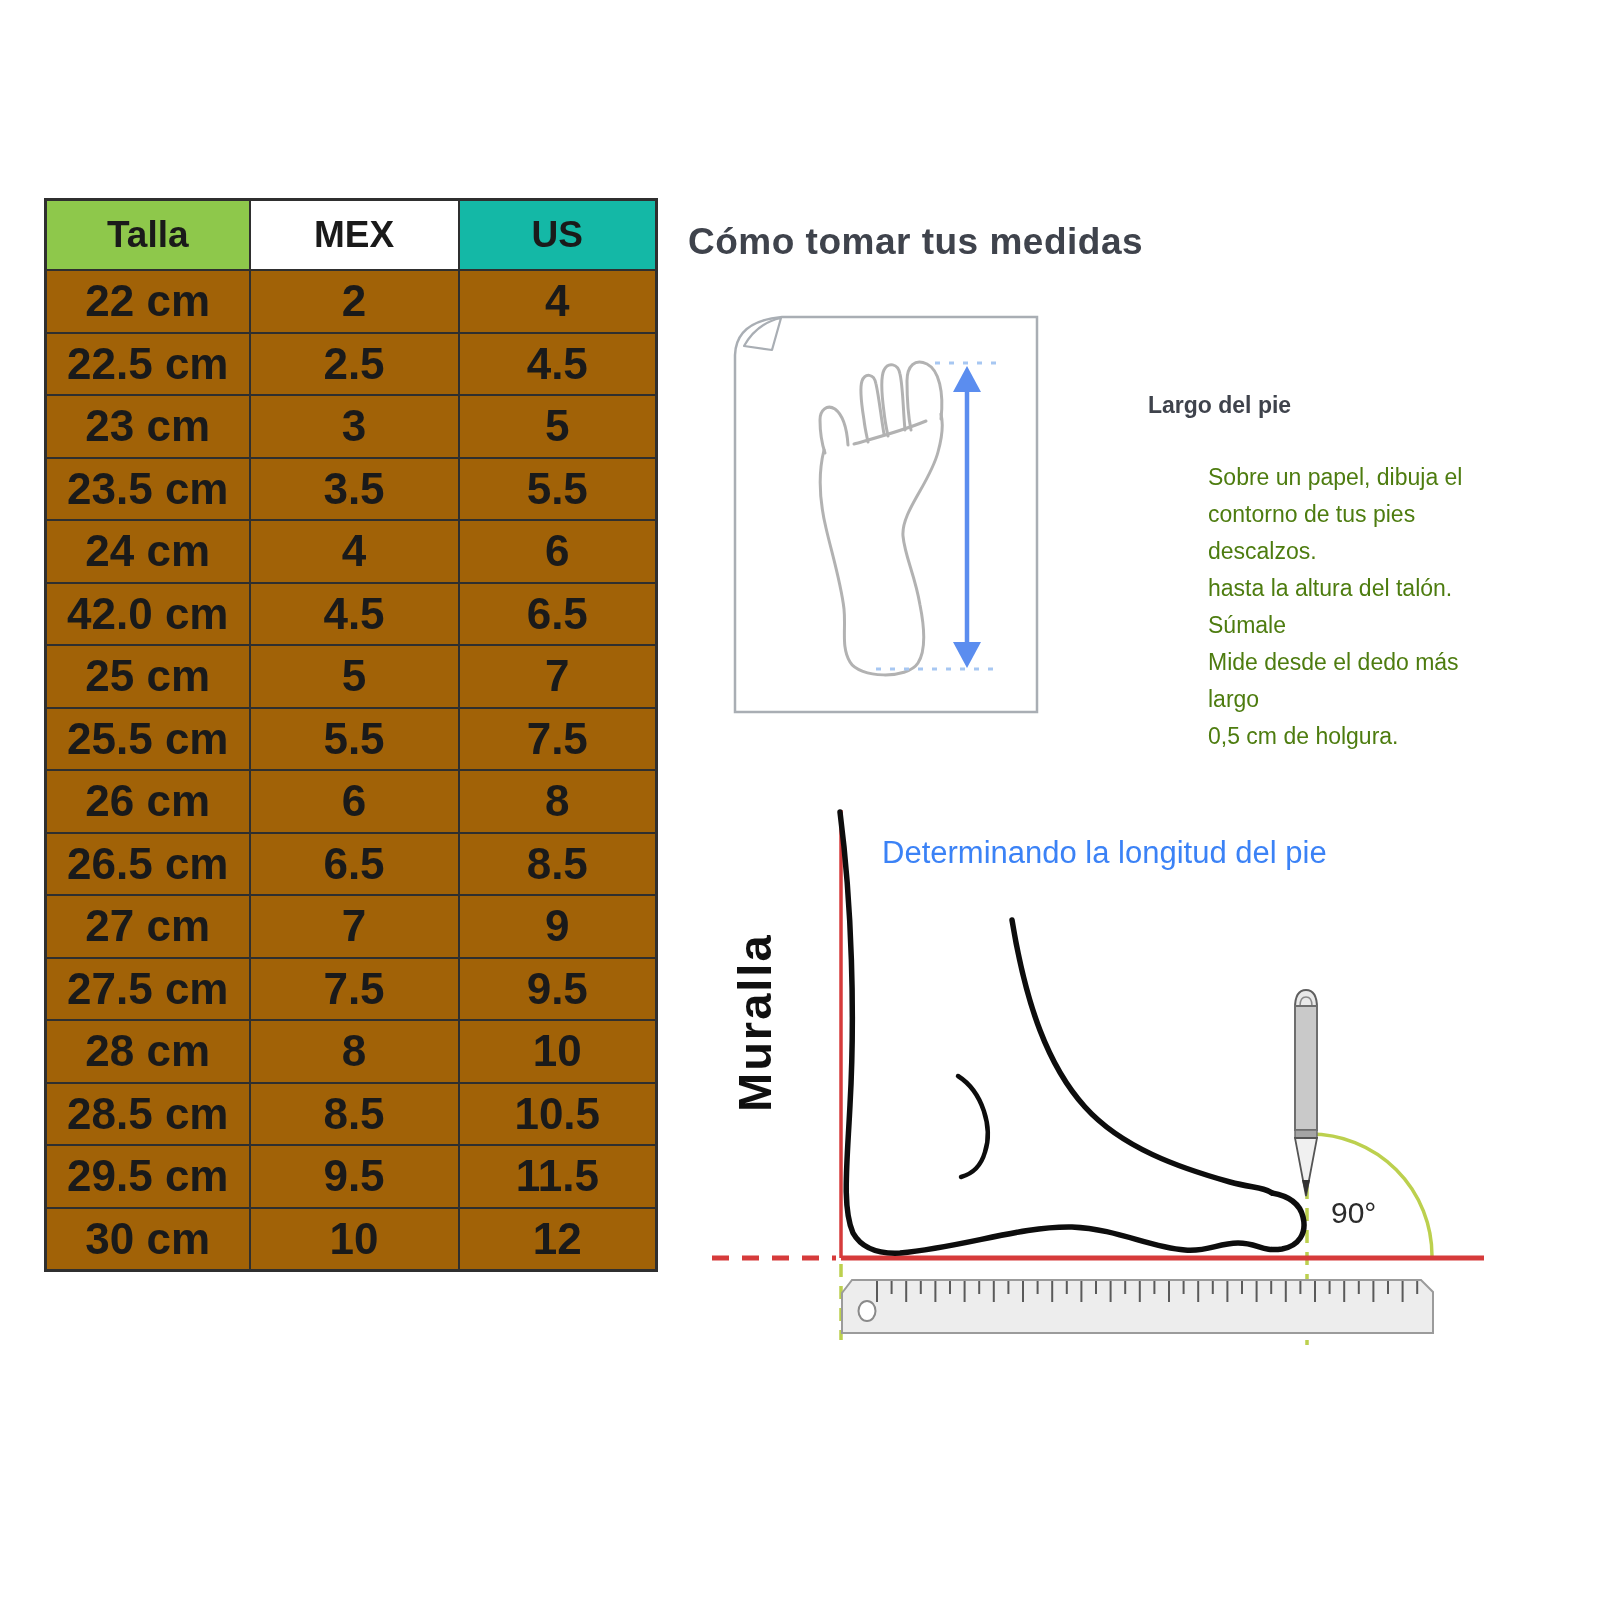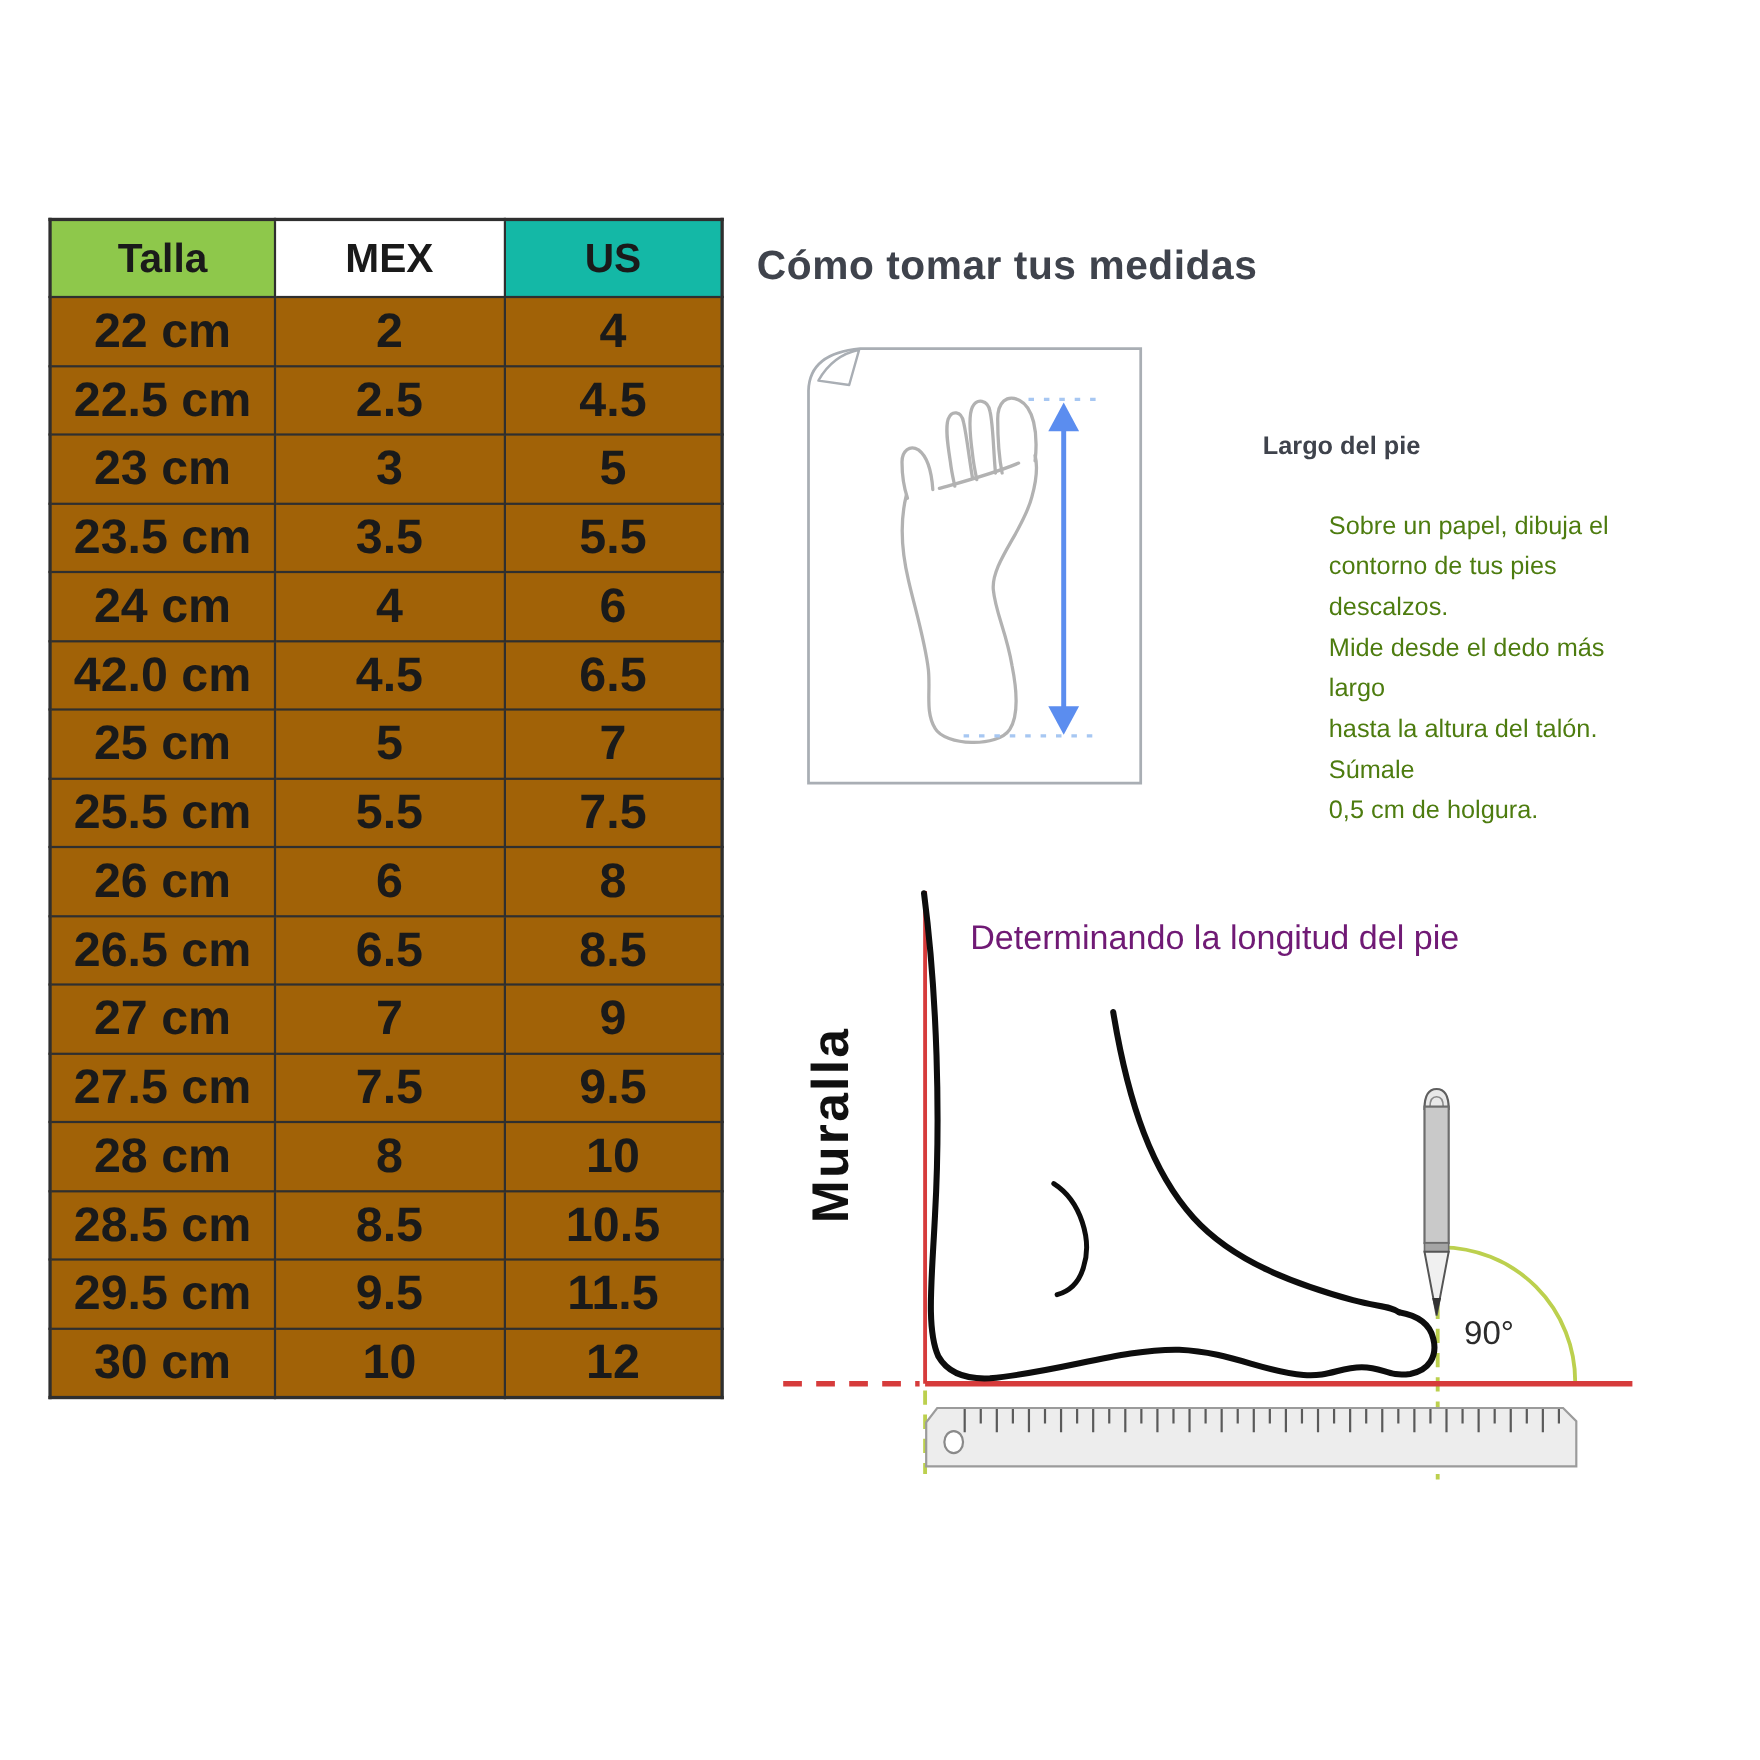--- a/index.html
+++ b/index.html
@@ -13,21 +13,21 @@
              font-weight:bold;color:#1a1a1a;padding:0;}
   table.size th{height:68px;font-size:37px;}
   table.size td{height:60.5px;font-size:44px;background:#a16207;}
 
   
   .title{position:absolute;left:688px;top:221px;font-size:37px;font-weight:600;
          color:#3f434c;letter-spacing:.5px;}
   .largo-heading{position:absolute;left:1148px;top:392px;font-size:23px;font-weight:600;color:#3f434c;}
   .largo-body{position:absolute;left:1208px;top:459px;font-size:23px;line-height:37px;
               color:#4d7c0f;font-weight:400;}
-  .det-heading{position:absolute;left:882px;top:835px;font-size:31px;color:#701a75;}
+  .det-heading{position:absolute;left:882px;top:835px;font-size:31px;color:#3b82f6;}
   .muralla{position:absolute;left:727px;top:1112px;transform:rotate(-90deg);transform-origin:0 0;
            font-size:47px;font-weight:700;color:#101010;letter-spacing:2px;white-space:nowrap;}
   .angle-label{position:absolute;left:1331px;top:1196px;font-size:30px;color:#2b2b2b;}
 
   .diagram{position:absolute;}
 </style>
 </head>
 <body>
 
 <div class="canvas">
@@ -150,22 +150,22 @@
       <line x1="967" y1="386" x2="967" y2="648" stroke="#5b8def" stroke-width="4.5"></line>
       <polygon points="967,366 953,392 981,392" fill="#5b8def"></polygon>
       <polygon points="967,668 953,642 981,642" fill="#5b8def"></polygon>
     </g>
   </svg>
 
   <div class="largo-heading">Largo del pie</div>
   <div class="largo-body">
       <div>Sobre un papel, dibuja el</div>
       <div>contorno de tus pies descalzos.</div>
+      <div>hasta la altura del talón. Súmale</div>
       <div>Mide desde el dedo más largo</div>
-      <div>hasta la altura del talón. Súmale</div>
       <div>0,5 cm de holgura.</div>
     </div>
 
   <div class="det-heading">Determinando la longitud del pie</div>
   <div class="muralla">Muralla</div>
   <div class="angle-label">90°</div>
 
   <svg class="diagram" style="left:690px;top:780px" width="910" height="580" viewBox="690 780 910 580">
 
     <path d="M 841 1264 V 1340" stroke="#bcd04e" stroke-width="3.5" stroke-dasharray="13 9" fill="none"></path>

